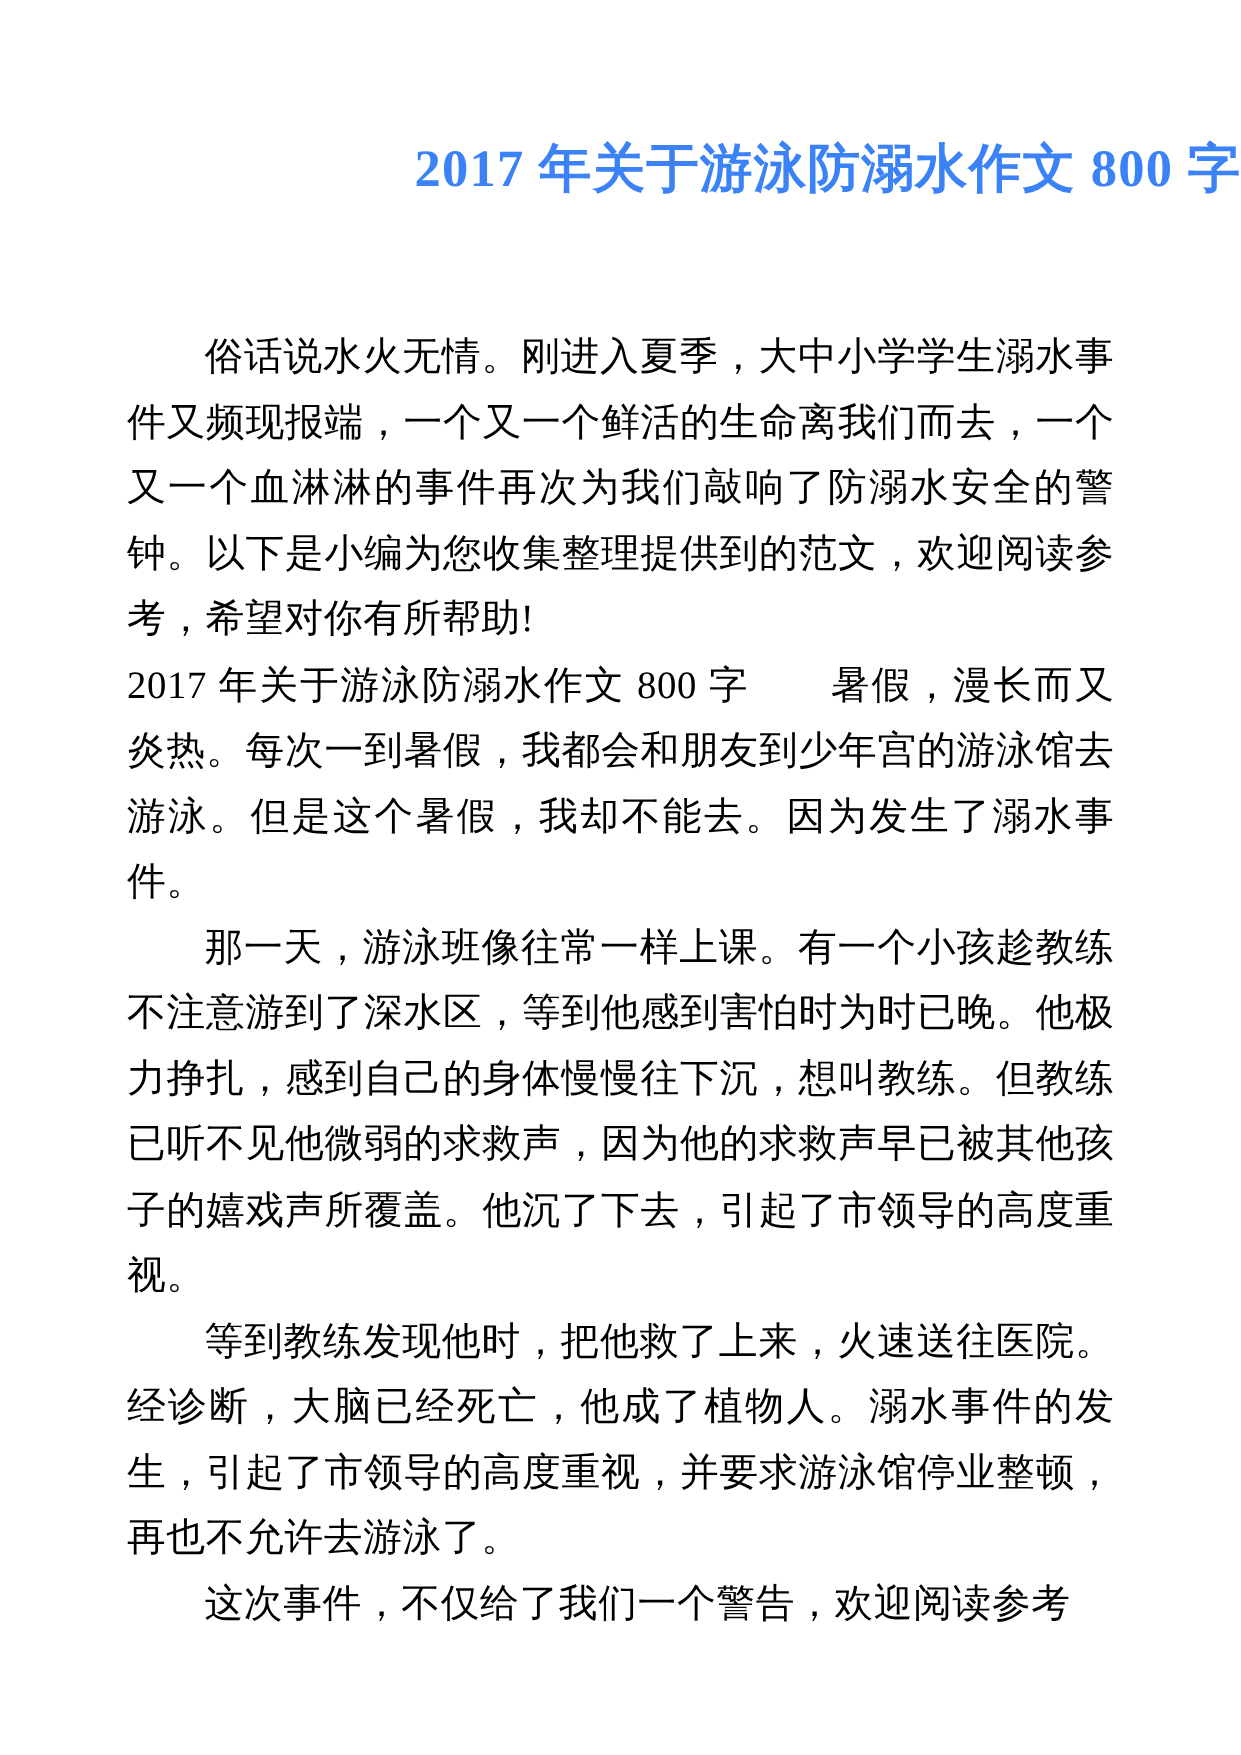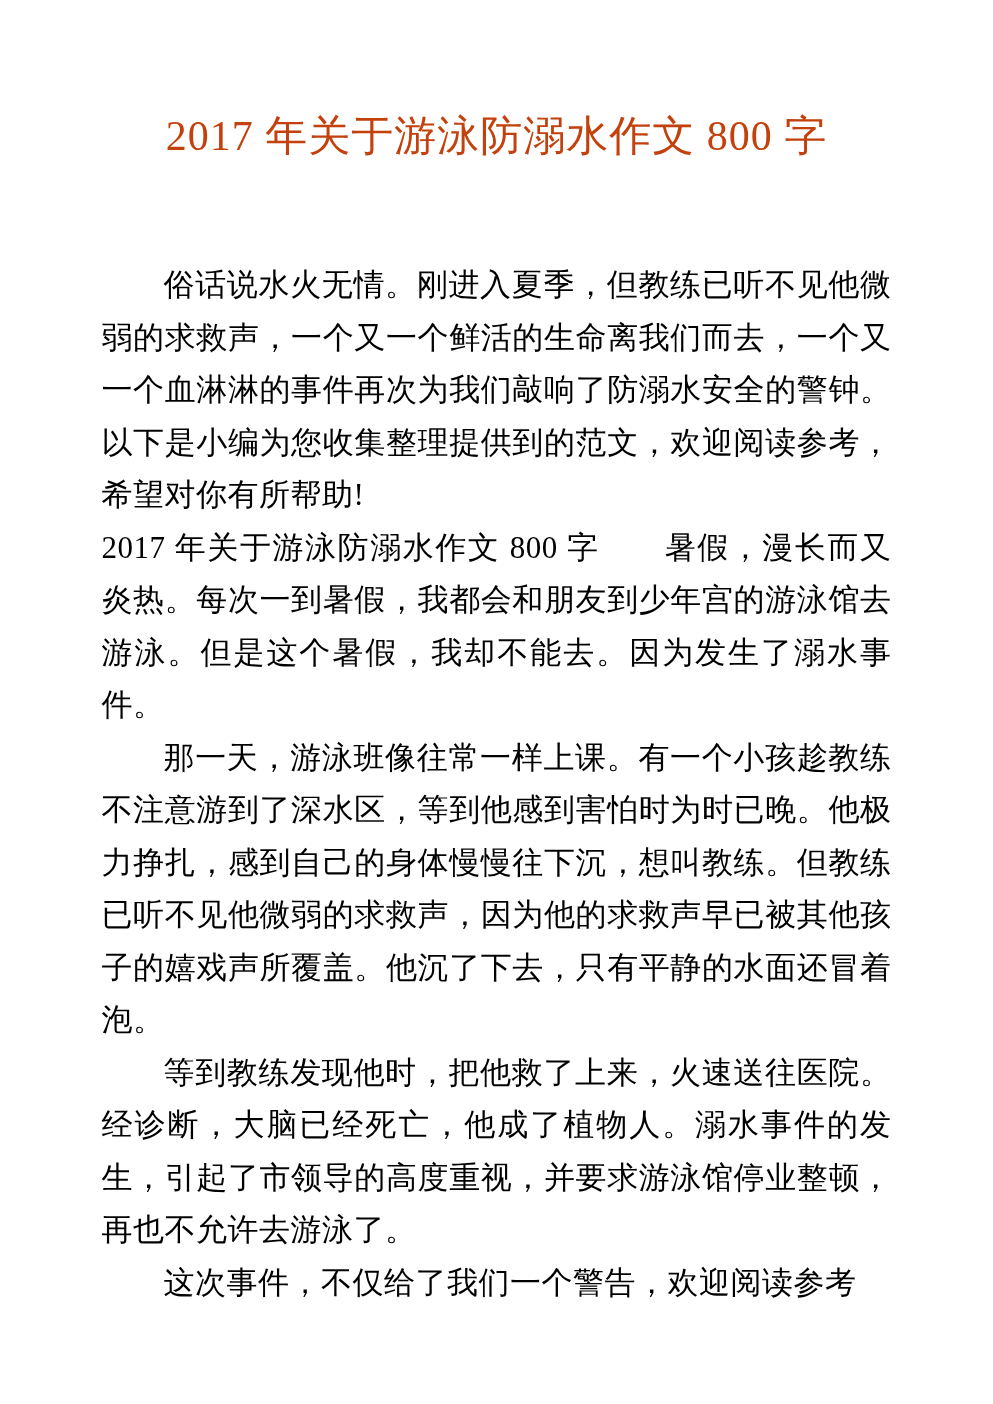--- a/index.html
+++ b/index.html
@@ -14,24 +14,24 @@
     background: #ffffff;
     overflow: hidden;
     font-family: "Liberation Serif", "DejaVu Serif", serif;
     color: #000000;
   }
   .doc-title {
     margin: 108px 0 0 0;
     padding: 0;
     font-size: 42px;
     line-height: 56px;
-    font-weight: 400;
-    text-align: center;
+    font-weight: 700;
+    text-align: right;
     letter-spacing: 1px;
-    color: #c2410c;
+    color: #3b82f6;
   }
   .doc-body {
     margin: 95px auto 0 auto;
     width: 790px;
   }
   .doc-body p {
     margin: 0;
     padding: 0;
     font-size: 31px;
     line-height: 52.5px;
@@ -45,19 +45,19 @@
     text-indent: 2em;
   }
 </style>
 </head>
 <body>
 
 <div class="page">
   <h1 class="doc-title">2017 年关于游泳防溺水作文 800 字</h1>
 
   <div class="doc-body">
-    <p class="indent">俗话说水火无情。刚进入夏季，但教练已听不见他微弱的求救声，一个又一个鲜活的生命离我们而去，一个又一个血淋淋的事件再次为我们敲响了防溺水安全的警钟。以下是小编为您收集整理提供到的范文，欢迎阅读参考，希望对你有所帮助!</p>
+    <p class="indent">俗话说水火无情。刚进入夏季，大中小学学生溺水事件又频现报端，一个又一个鲜活的生命离我们而去，一个又一个血淋淋的事件再次为我们敲响了防溺水安全的警钟。以下是小编为您收集整理提供到的范文，欢迎阅读参考，希望对你有所帮助!</p>
     <p>2017 年关于游泳防溺水作文 800 字　　暑假，漫长而又炎热。每次一到暑假，我都会和朋友到少年宫的游泳馆去游泳。但是这个暑假，我却不能去。因为发生了溺水事件。</p>
-    <p class="indent">那一天，游泳班像往常一样上课。有一个小孩趁教练不注意游到了深水区，等到他感到害怕时为时已晚。他极力挣扎，感到自己的身体慢慢往下沉，想叫教练。但教练已听不见他微弱的求救声，因为他的求救声早已被其他孩子的嬉戏声所覆盖。他沉了下去，只有平静的水面还冒着泡。</p>
+    <p class="indent">那一天，游泳班像往常一样上课。有一个小孩趁教练不注意游到了深水区，等到他感到害怕时为时已晚。他极力挣扎，感到自己的身体慢慢往下沉，想叫教练。但教练已听不见他微弱的求救声，因为他的求救声早已被其他孩子的嬉戏声所覆盖。他沉了下去，引起了市领导的高度重视。</p>
     <p class="indent">等到教练发现他时，把他救了上来，火速送往医院。经诊断，大脑已经死亡，他成了植物人。溺水事件的发生，引起了市领导的高度重视，并要求游泳馆停业整顿，再也不允许去游泳了。</p>
     <p class="indent">这次事件，不仅给了我们一个警告，欢迎阅读参考</p>
   </div>
 </div>
 
 </body></html>

